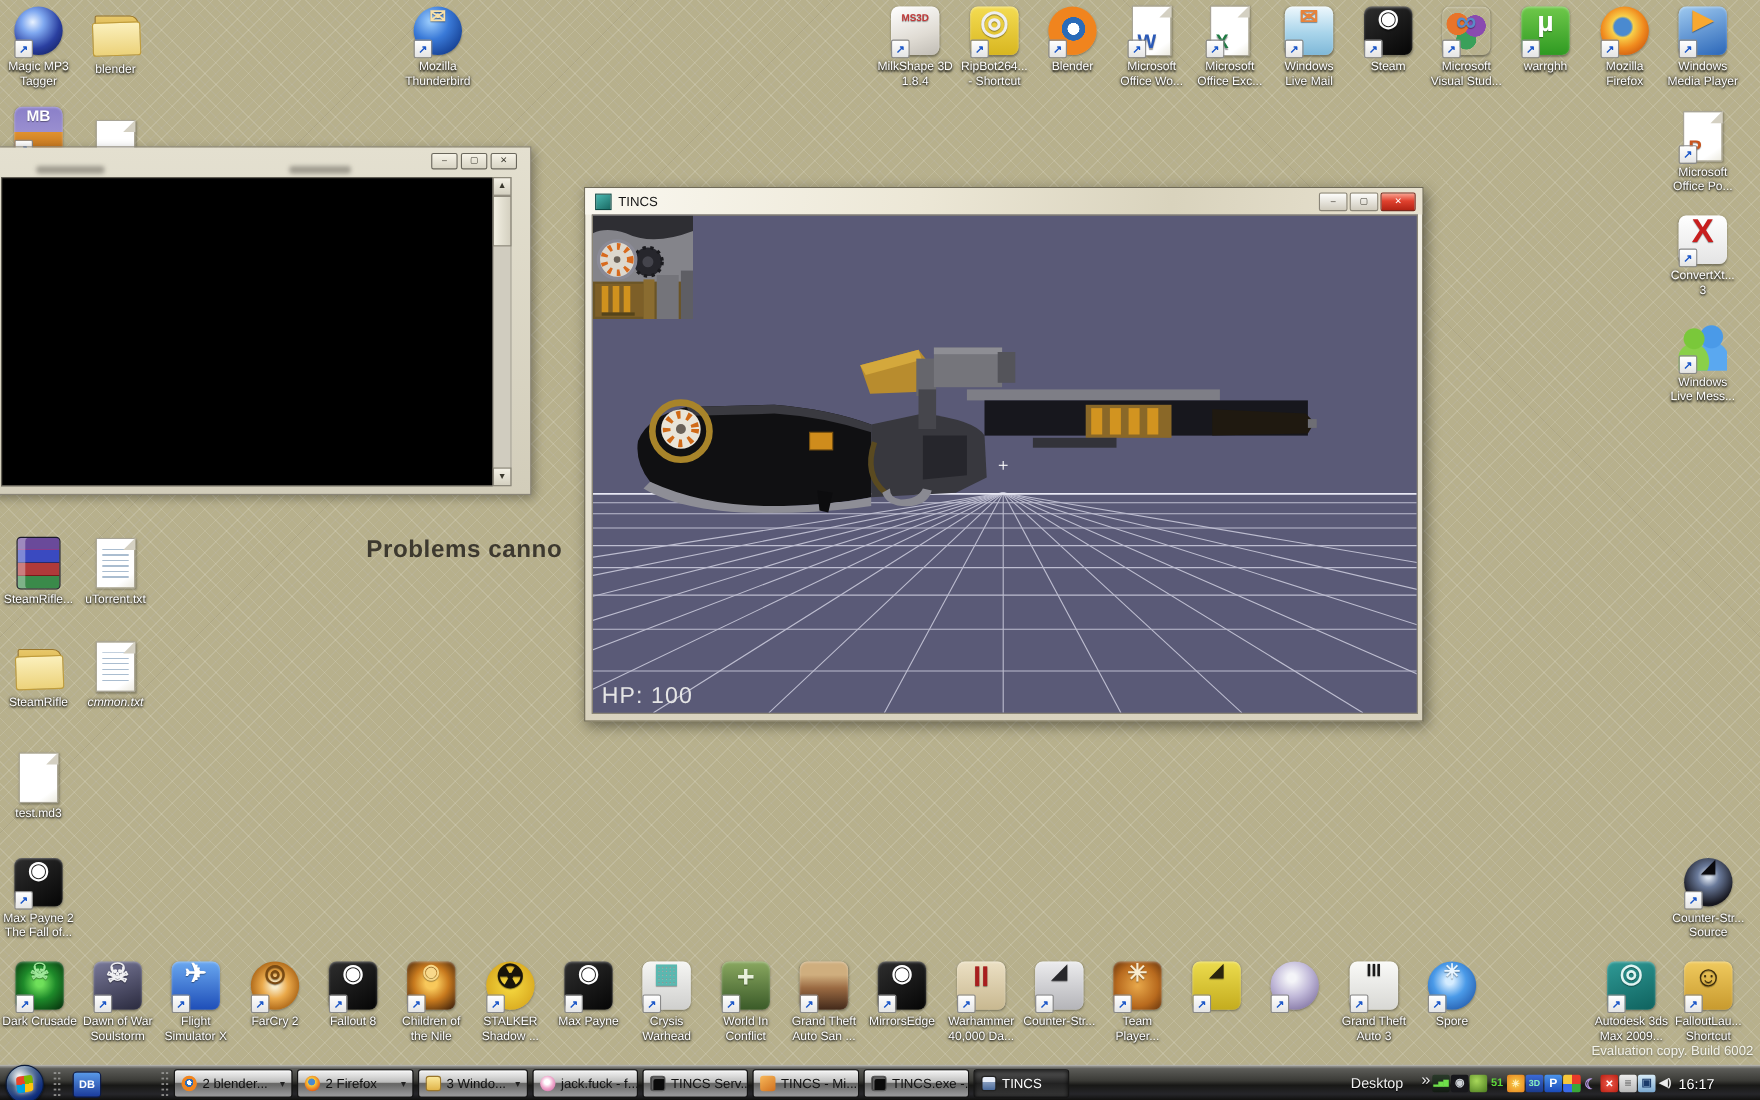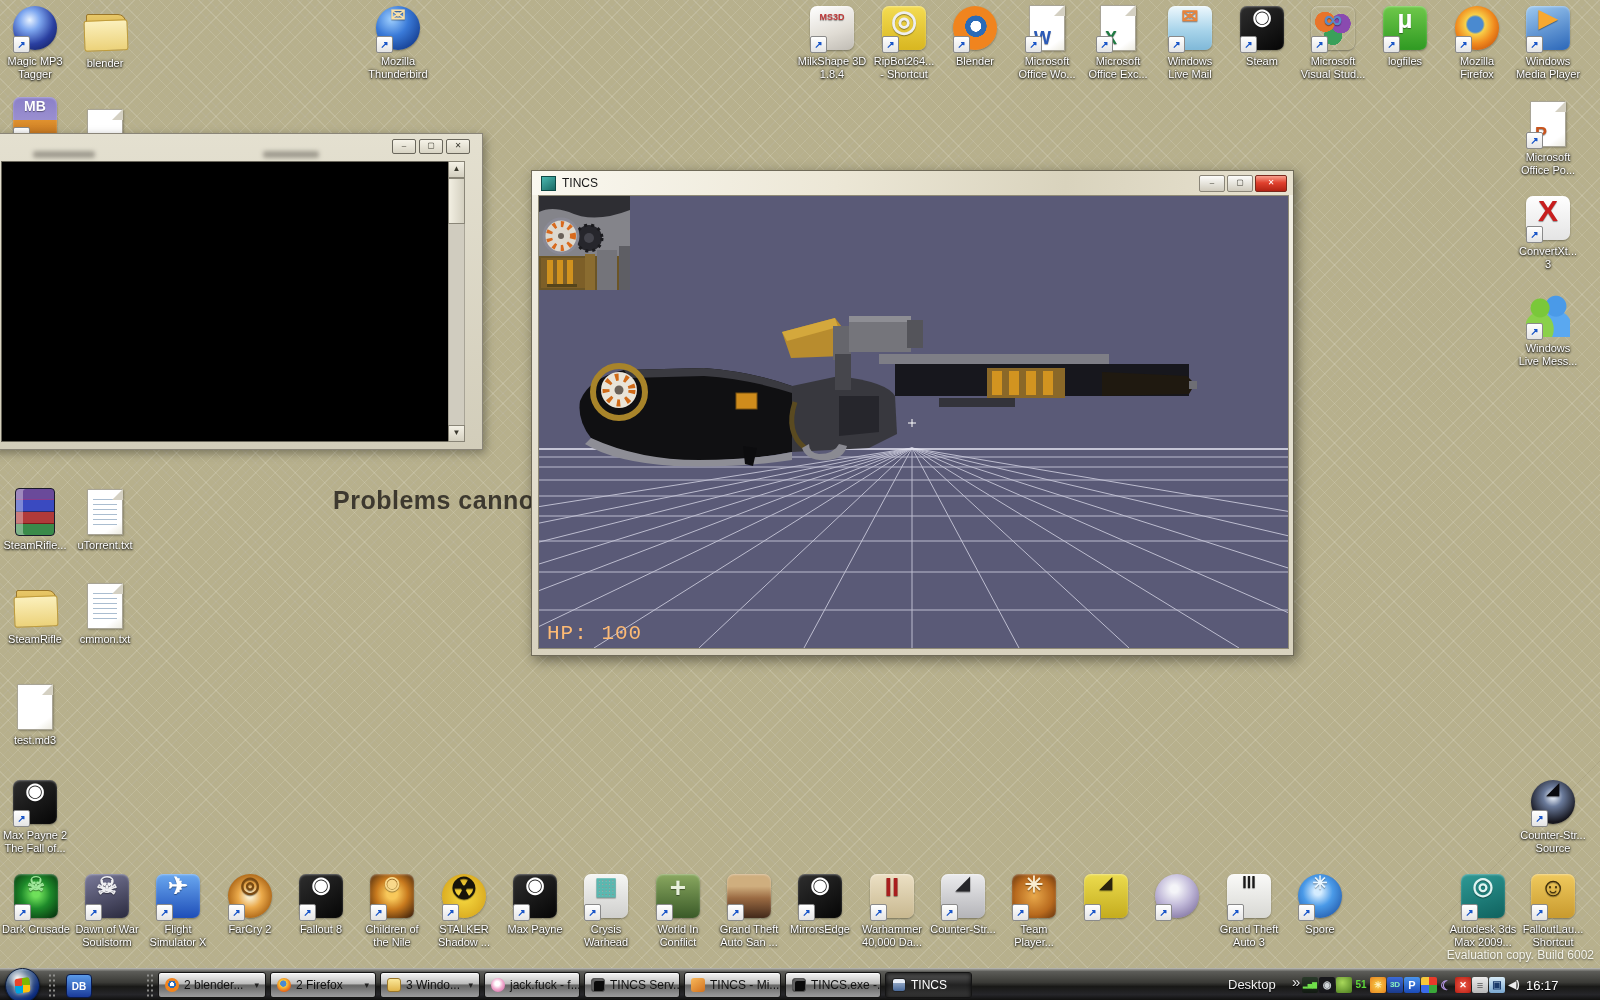--- a/index.html
+++ b/index.html
@@ -25,21 +25,21 @@
   .doc .glyph,.doc-lines .glyph{position:absolute;left:4px;bottom:3px}
   .rar{width:38px;height:46px;margin:1px auto;border-radius:4px;border:1px solid #1a1a2a;background:linear-gradient(180deg,#6a4a9a 0 10px,#8a3a8a 10px 11px,#3a4ac0 11px 22px,#2a2a6a 22px 23px,#b03a3a 23px 34px,#7a1a1a 34px 35px,#3a8a4a 35px 46px);box-shadow:inset 7px 0 0 rgba(255,255,255,.35)}
   .people{width:44px;height:44px;margin:2px auto;background:
     radial-gradient(circle at 32% 34%, #7ac83a 0 9px, transparent 10px),
     radial-gradient(circle at 68% 30%, #4a9ae8 0 10px, transparent 11px),
     radial-gradient(ellipse at 30% 82%, #8ad04a 0 14px, transparent 15px),
     radial-gradient(ellipse at 70% 82%, #5aa8f0 0 15px, transparent 16px)}
   .sc{position:absolute;left:2px;bottom:-1px;width:15px;height:15px;background:linear-gradient(180deg,#fff,#e4e4e4);border:1px solid #8a8a8a;border-radius:2px;color:#1a56c8;font-size:10px;font-weight:bold;display:flex;align-items:center;justify-content:center;text-shadow:none}
   .dlabel{margin-top:3px;color:#fff;font-size:11px;line-height:13px;text-align:center;white-space:pre-line;text-shadow:0 1px 2px #000,0 0 3px rgba(0,0,0,.85)}
   
-  .quote{position:absolute;left:333px;top:486px;z-index:1;font-size:25px;font-weight:bold;color:#3d392f;letter-spacing:.5px}
+  .quote{position:absolute;left:333px;top:486px;z-index:1;font-size:22px;font-weight:bold;color:#3d392f;letter-spacing:.5px}
   .watermark{position:absolute;left:1340px;top:948px;width:254px;z-index:2;text-align:right;font-size:12px;color:#f4f4ec;text-shadow:0 1px 2px rgba(60,60,50,.8)}
   
   .console-win{position:absolute;left:-10px;top:133px;width:491px;height:315px;z-index:2;background:linear-gradient(180deg,#e4e0d0,#d2cdba);border:1px solid #8a8578;box-shadow:2px 3px 9px rgba(0,0,0,.35)}
   .cw-title{position:absolute;left:0;top:0;right:0;height:27px}
   .smudge{position:absolute;height:7px;background:rgba(105,102,92,.55);filter:blur(2px);border-radius:3px}
   .s1{left:42px;top:17px;width:62px}.s2{left:272px;top:17px;width:56px}
   .cw-btns{position:absolute;right:12px;top:5px;display:flex;gap:3px}
   .cwb{width:22px;height:13px;border:1px solid #6a675c;border-radius:2px;background:linear-gradient(180deg,#f6f3e8,#d8d4c4);font-size:8px;line-height:12px;text-align:center;color:#3a382e}
   .cw-body{position:absolute;left:10px;top:27px;width:447px;height:281px;background:#000;border:1px solid #6a675c;border-right:none;box-sizing:border-box}
   .cw-scroll{position:absolute;left:457px;top:27px;width:17px;height:281px;background:#d0ccbf;border:1px solid #a8a496;box-sizing:border-box}
@@ -50,21 +50,21 @@
   .tincs{position:absolute;left:531px;top:170px;width:761px;height:484px;z-index:2;background:linear-gradient(180deg,#f4f1e6,#d8d2be);border:1px solid #706b59;box-shadow:3px 4px 12px rgba(0,0,0,.45)}
   .t-title{position:absolute;left:0;top:0;right:0;height:24px;display:flex;align-items:center;padding-left:9px;gap:6px;background:linear-gradient(100deg,#faf8f0 0%,#ece7d6 40%,#d9d3bd 70%,#e8e2d0 100%)}
   .t-ico{width:13px;height:13px;background:linear-gradient(145deg,#4ab8b0,#1a6a64);border:1px solid #0f4a46}
   .t-text{font-size:12px;color:#151515}
   .t-btns{position:absolute;right:6px;top:4px;display:flex;gap:2px}
   .tb{width:24px;height:15px;border:1px solid #8a8578;border-radius:2px;background:linear-gradient(180deg,#fdfdfb,#cfcabc);font-size:8px;line-height:14px;text-align:center;color:#3a382e}
   .tb.close{width:30px;background:linear-gradient(180deg,#f8a08e,#e0412e 45%,#b22314);border-color:#7a2a1e;color:#fff}
   .t-client{position:absolute;left:6px;top:24px;width:749px;height:452px;background:#5a5a77;border:1px solid #8f8a76;box-sizing:content-box;overflow:hidden}
   .t-client svg{position:absolute;left:0;top:0}
   .texprev{position:absolute;left:2px;top:3px;width:91px;height:94px}
-  .hp{position:absolute;left:8px;bottom:3px;font-family:Liberation Mono, monospace;font-size:21px;color:#fdba74;letter-spacing:1px}
+  .hp{position:absolute;left:8px;bottom:3px;font-family:Liberation Sans, sans-serif;font-size:21px;color:#e5e5e5;letter-spacing:1px}
   
   .tooltip{position:absolute;left:1047px;top:877px;width:178px;height:117px;z-index:6;box-sizing:border-box;background:rgba(26,26,26,.94);border:1px solid #5a5a5a;box-shadow:0 2px 8px rgba(0,0,0,.5);color:#f2f2f2;font-size:12px;padding:8px 0 0 11px}
   .tl{line-height:19px}
   .seek-pill{position:absolute;left:8px;top:99px;width:26px;height:7px;border-radius:4px;background:linear-gradient(180deg,#bfe0ff,#2a7ae8);box-shadow:0 0 5px #4a9af8}
   .seek-track{position:absolute;left:36px;top:102px;width:132px;height:1px;background:#6a6a6a}
   .wmp-btns{position:absolute;left:46px;top:84px;display:flex;align-items:center;gap:3px}
   .wmpb{width:14px;height:14px;border-radius:50%;background:radial-gradient(circle at 40% 30%,#fdfdfd,#a8a8b2);border:1px solid #2a2a2a;color:#1a1a1a;font-size:5px;display:flex;align-items:center;justify-content:center;padding:0;font-weight:bold}
   .wmpb.primary{width:22px;height:22px;background:radial-gradient(circle at 40% 30%,#b8dcff,#2a6ae0);color:#fff;font-size:8px}
   .wmp-spin{display:flex;flex-direction:column;font-size:5px;color:#ccc;line-height:5px;margin-left:2px}
   
@@ -195,21 +195,21 @@
           <span class="sc">↗</span>
         </div>
         <div class="dlabel">Microsoft
 Visual Stud...</div>
       </div>
       <div class="dicon" style="left: 1365px; top: 4px;">
         <div class="art">
           <div class="tile" style="background: linear-gradient(rgb(111, 200, 74), rgb(47, 154, 34));"><span class="glyph" style="color: rgb(255, 255, 255); font-size: 26px;">µ</span></div>
           <span class="sc">↗</span>
         </div>
-        <div class="dlabel">logfiles</div>
+        <div class="dlabel">warrghh</div>
       </div>
       <div class="dicon" style="left: 1437px; top: 4px;">
         <div class="art">
           <div class="circle" style="background: radial-gradient(circle at 46% 42%, rgb(74, 138, 208) 0px, rgb(74, 138, 208) 22%, rgb(248, 208, 74) 28%, rgb(240, 138, 30) 55%, rgb(192, 74, 10) 90%);"></div>
           <span class="sc">↗</span>
         </div>
         <div class="dlabel">Mozilla
 Firefox</div>
       </div>
       <div class="dicon" style="left: 1508px; top: 4px;">
@@ -257,21 +257,21 @@
           <div class="doc-lines"></div>
         </div>
         <div class="dlabel">uTorrent.txt</div>
       </div>
       <div class="dicon" style="left: -5px; top: 582px;">
         <div class="art">
           <div class="folder"></div>
         </div>
         <div class="dlabel">SteamRifle</div>
       </div>
-      <div class="dicon" style="left: 65px; top: 582px;">
+      <div class="dicon" style="left: 65px; top: 582px; font-style: italic;">
         <div class="art">
           <div class="doc-lines"></div>
         </div>
         <div class="dlabel">cmmon.txt</div>
       </div>
       <div class="dicon" style="left: -5px; top: 683px;">
         <div class="art">
           <div class="doc"></div>
         </div>
         <div class="dlabel">test.md3</div>

